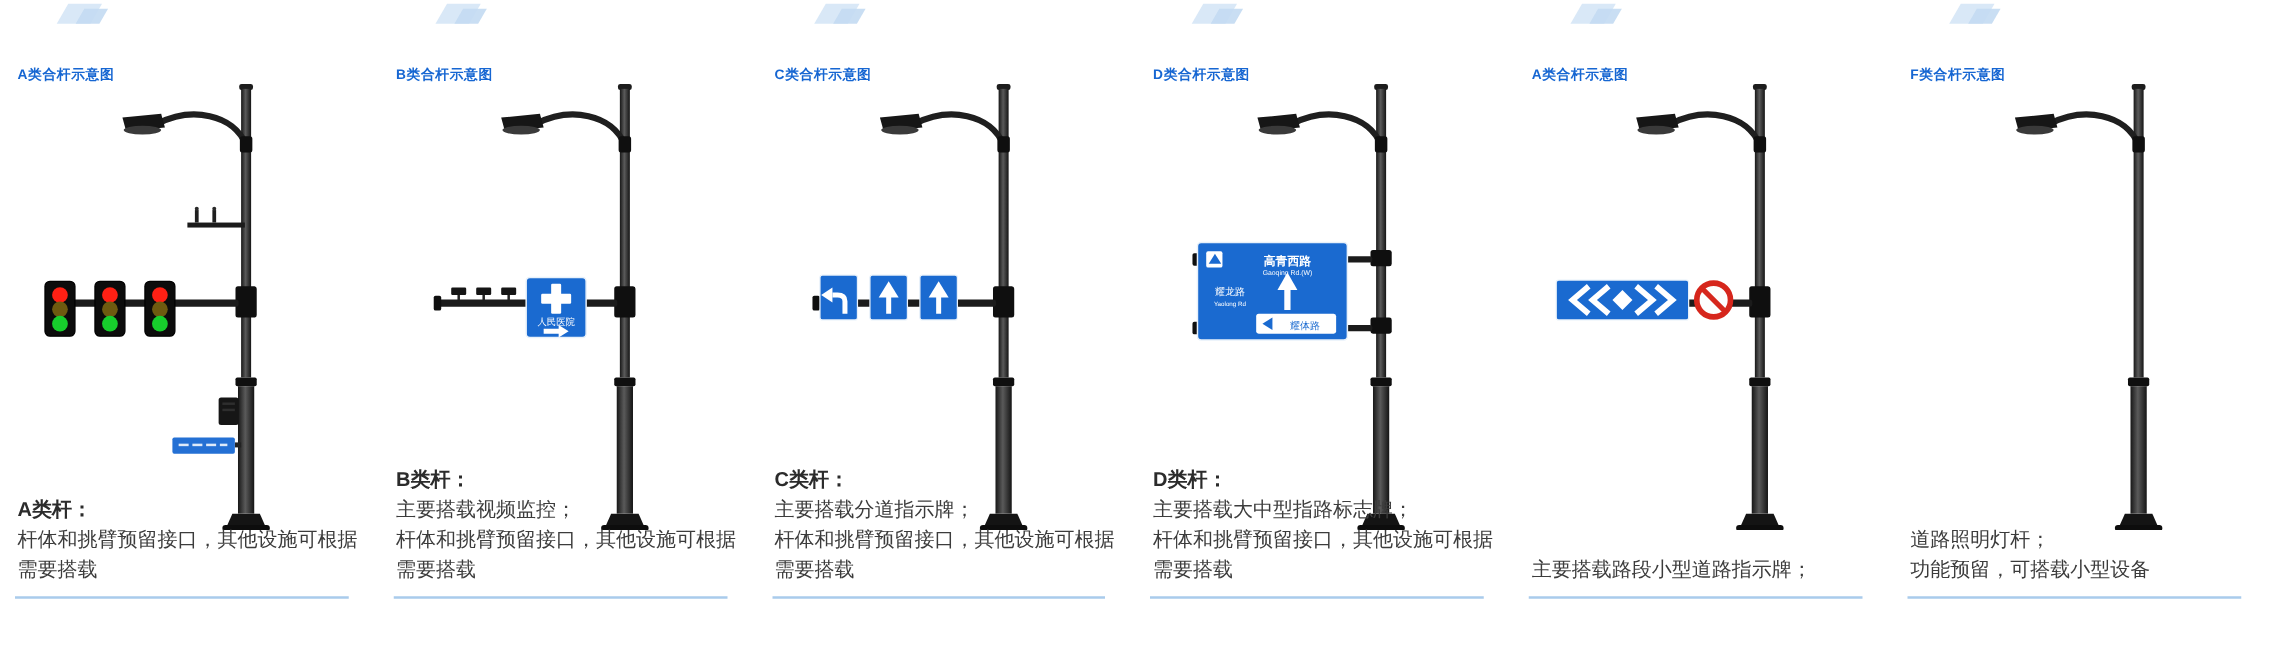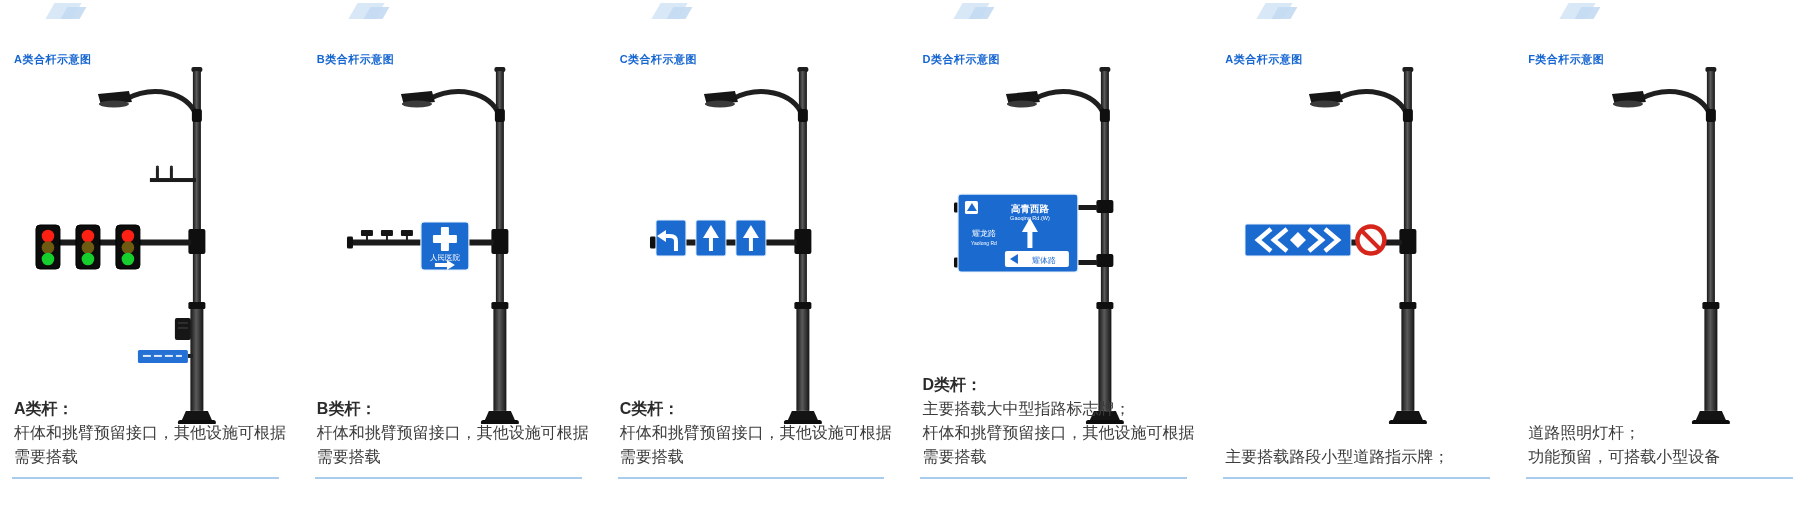--- a/index.html
+++ b/index.html
@@ -132,20 +132,21 @@
       <g>
         <rect x="118" y="158" width="48" height="48" rx="3" fill="#1a6ad0" stroke="#e8f1fa" stroke-width="1.2"></rect>
         <rect x="138" y="163" width="8" height="24" rx="1" fill="#ffffff"></rect>
         <rect x="130" y="171" width="24" height="8" rx="1" fill="#ffffff"></rect>
         <text x="142" y="196" text-anchor="middle" font-size="7.5" fill="#ffffff">人民医院</text>
         <polygon fill="#ffffff" points="132,199 144,199 144,196 152,201 144,206 144,203 132,203"></polygon>
       </g>
     </svg>
     <div class="desc">
       <div class="label">B类杆：</div>
+      <div>主要搭载视频监控；</div>
       <div>杆体和挑臂预留接口，其他设施可根据需要搭载</div>
     </div>
     <div class="underline"></div>
   </div>
 
   <div class="col">
     <div class="ribbon-a"></div>
     <div class="ribbon-b"></div>
     <div class="col-title">C类合杆示意图</div>
     <svg class="pole-svg" viewBox="0 0 303 360">
@@ -160,20 +161,21 @@
         <rect x="90" y="156" width="30" height="36" rx="2" fill="#1a6ad0" stroke="#e8f1fa" stroke-width="1"></rect>
         <use href="#up-arrow" x="105" y="161"></use>
       </g>
       <g>
         <rect x="130" y="156" width="30" height="36" rx="2" fill="#1a6ad0" stroke="#e8f1fa" stroke-width="1"></rect>
         <use href="#up-arrow" x="145" y="161"></use>
       </g>
     </svg>
     <div class="desc">
       <div class="label">C类杆：</div>
+      <div>主要搭载分道指示牌；</div>
       <div>杆体和挑臂预留接口，其他设施可根据需要搭载</div>
     </div>
     <div class="underline"></div>
   </div>
 
   <div class="col">
     <div class="ribbon-a"></div>
     <div class="ribbon-b"></div>
     <div class="col-title">D类合杆示意图</div>
     <svg class="pole-svg" viewBox="0 0 303 360">

